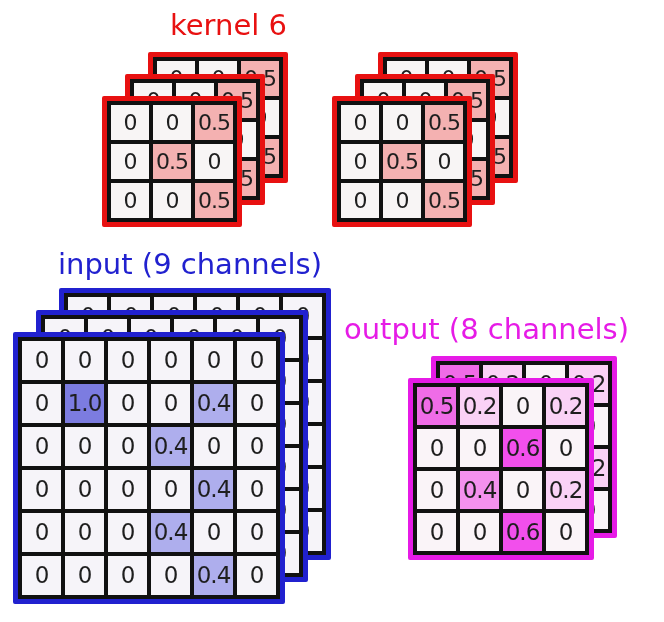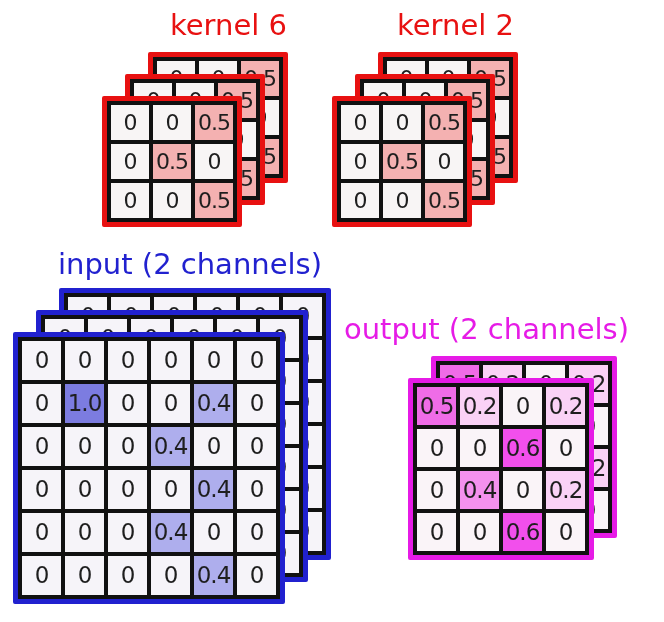--- a/index.html
+++ b/index.html
@@ -23,25 +23,24 @@
     font-family:"DejaVu Sans","Liberation Sans",sans-serif;
   }
 </style>
 </head>
 <body>
 
 <div id="canvas">
 
   <div class="group-title" style="left:170px;top:8px;color:#e81111;">kernel 6</div>
 
-  <div class="group-title" style="left:397px;top:8px;color:#e81111;">kernel 2</div>
-
-  <div class="group-title" style="left:58px;top:247px;color:#2121cf;">input (2 channels)</div>
-
-  <div class="group-title" style="left:344px;top:312px;color:#e61be6;">output (2 channels)</div>
+
+  <div class="group-title" style="left:58px;top:247px;color:#2121cf;">input (9 channels)</div>
+
+  <div class="group-title" style="left:344px;top:312px;color:#e61be6;">output (8 channels)</div>
 
   <div class="stack" style="left:102px;top:52px;width:186px;height:175px;">
       <div class="layer" style="left: 46px; top: 0px; z-index: 1; border-color: rgb(232, 17, 17);">
         <div class="grid" style="grid-template-columns: repeat(3, 38px); grid-auto-rows: 35px;">
           <div class="cell" style="background: rgb(248, 245, 245); font-size: 22px;">0</div>
           <div class="cell" style="background: rgb(248, 245, 245); font-size: 22px;">0</div>
           <div class="cell" style="background: rgb(244, 177, 177); font-size: 22px;">0.5</div>
           <div class="cell" style="background: rgb(248, 245, 245); font-size: 22px;">0</div>
           <div class="cell" style="background: rgb(244, 177, 177); font-size: 22px;">0.5</div>
           <div class="cell" style="background: rgb(248, 245, 245); font-size: 22px;">0</div>

